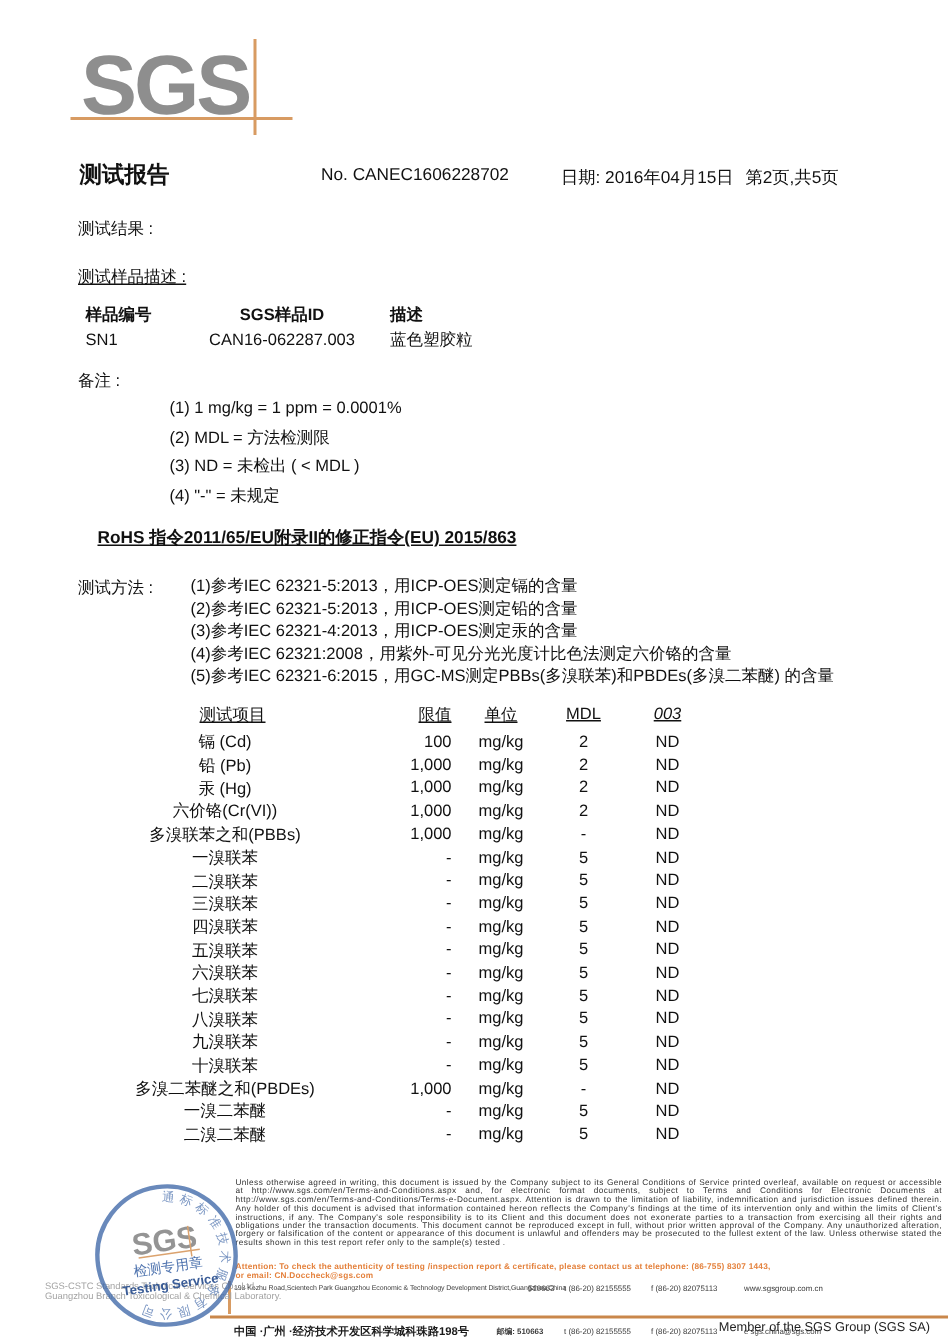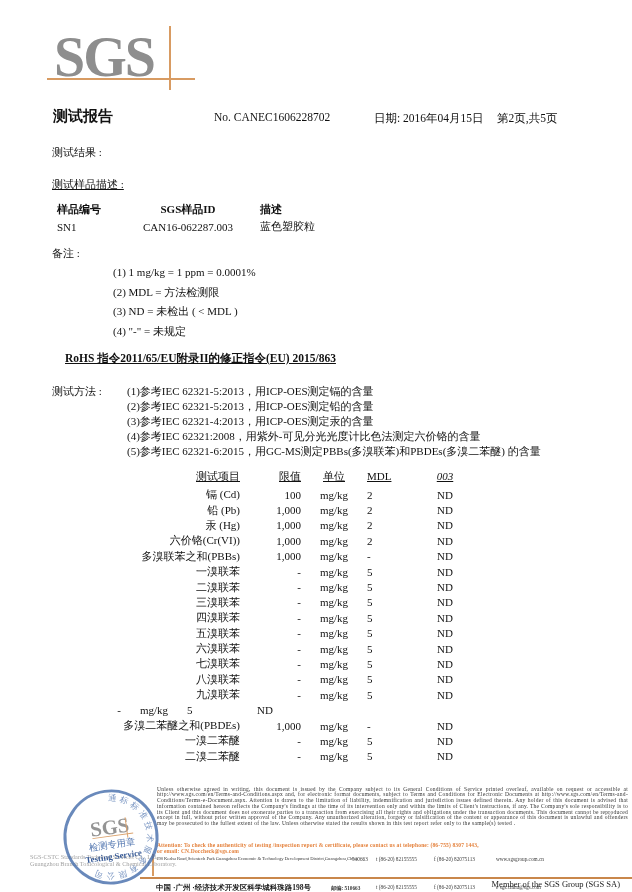--- a/index.html
+++ b/index.html
@@ -1,17 +1,17 @@
 <!DOCTYPE html>
 <html><head>
 <meta charset="utf-8">
 <style>
   html,body{margin:0;padding:0;background:#ffffff;}
   .page{position:relative;width:632px;height:892px;background:#fff;overflow:hidden;
-        font-family:Liberation Serif, serif;color:#111;}
+        font-family:Liberation Sans, sans-serif;color:#111;}
 
   
   .logo{position:absolute;left:47px;top:20px;width:152px;height:74px;}
   .logo-text{position:absolute;left:7px;top:10px;font-size:56px;line-height:54px;
              font-weight:bold;color:#8e8e8e;letter-spacing:-2px;}
   .logo-hline{position:absolute;left:0;top:58px;width:148px;height:2px;background:#d89b62;}
   .logo-vline{position:absolute;left:122px;top:6px;width:2px;height:64px;background:#d89b62;}
 
   .hdr-title{position:absolute;left:53px;top:107px;font-size:15px;font-weight:bold;}
   .hdr-no{position:absolute;left:214px;top:111px;font-size:11.5px;}
@@ -35,24 +35,24 @@
   .s-c3{width:160px;padding-left:11px;text-align:left;}
 
   
   .notes{position:absolute;left:113px;top:263px;font-size:11px;line-height:19.5px;}
   .methods{position:absolute;left:127px;top:384px;font-size:11px;line-height:15px;}
 
   
   .rt{position:absolute;left:60px;top:467px;width:438px;font-size:11px;}
   .rt-row{display:flex;height:15.4px;align-items:center;}
   .rt-head{height:18px;margin-bottom:2px;}
-  .ci{width:180px;text-align:right;}
+  .ci{width:180px;text-align:center;}
   .cl{width:61px;text-align:right;}
   .cu{width:66px;text-align:center;}
-  .cm{width:44px;text-align:left;}
+  .cm{width:44px;text-align:center;}
   .cr{width:68px;text-align:center;}
   .rt-head .ci span{margin-left:10px;}
   .rt-head span{text-decoration:underline;}
   .rt-head .cr span{font-style:italic;}
 
   
   .scaled{transform:scale(0.5);transform-origin:0 0;}
   .legal{position:absolute;left:157px;top:786px;width:471px;height:57px;overflow:hidden;}
   .legal .scaled{width:942px;font-size:11px;line-height:11.4px;letter-spacing:0.55px;
                  text-align:justify;color:#333;}
@@ -242,20 +242,21 @@
         <div class="cr">ND</div>
       </div>
         <div class="rt-row">
         <div class="ci">九溴联苯</div>
         <div class="cl">-</div>
         <div class="cu">mg/kg</div>
         <div class="cm">5</div>
         <div class="cr">ND</div>
       </div>
         <div class="rt-row">
+        <div class="ci">十溴联苯</div>
         <div class="cl">-</div>
         <div class="cu">mg/kg</div>
         <div class="cm">5</div>
         <div class="cr">ND</div>
       </div>
         <div class="rt-row">
         <div class="ci">多溴二苯醚之和(PBDEs)</div>
         <div class="cl">1,000</div>
         <div class="cu">mg/kg</div>
         <div class="cm">-</div>

